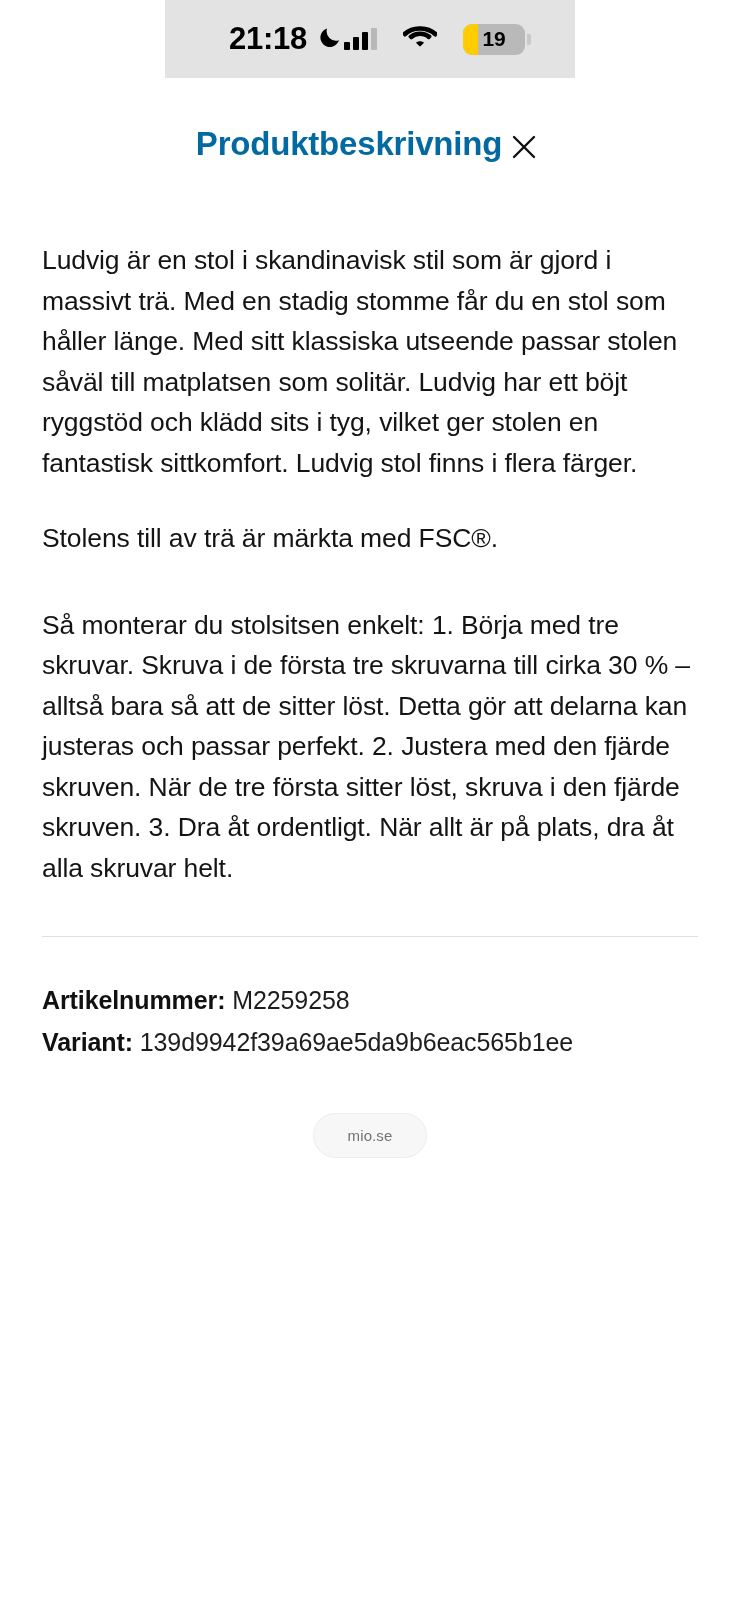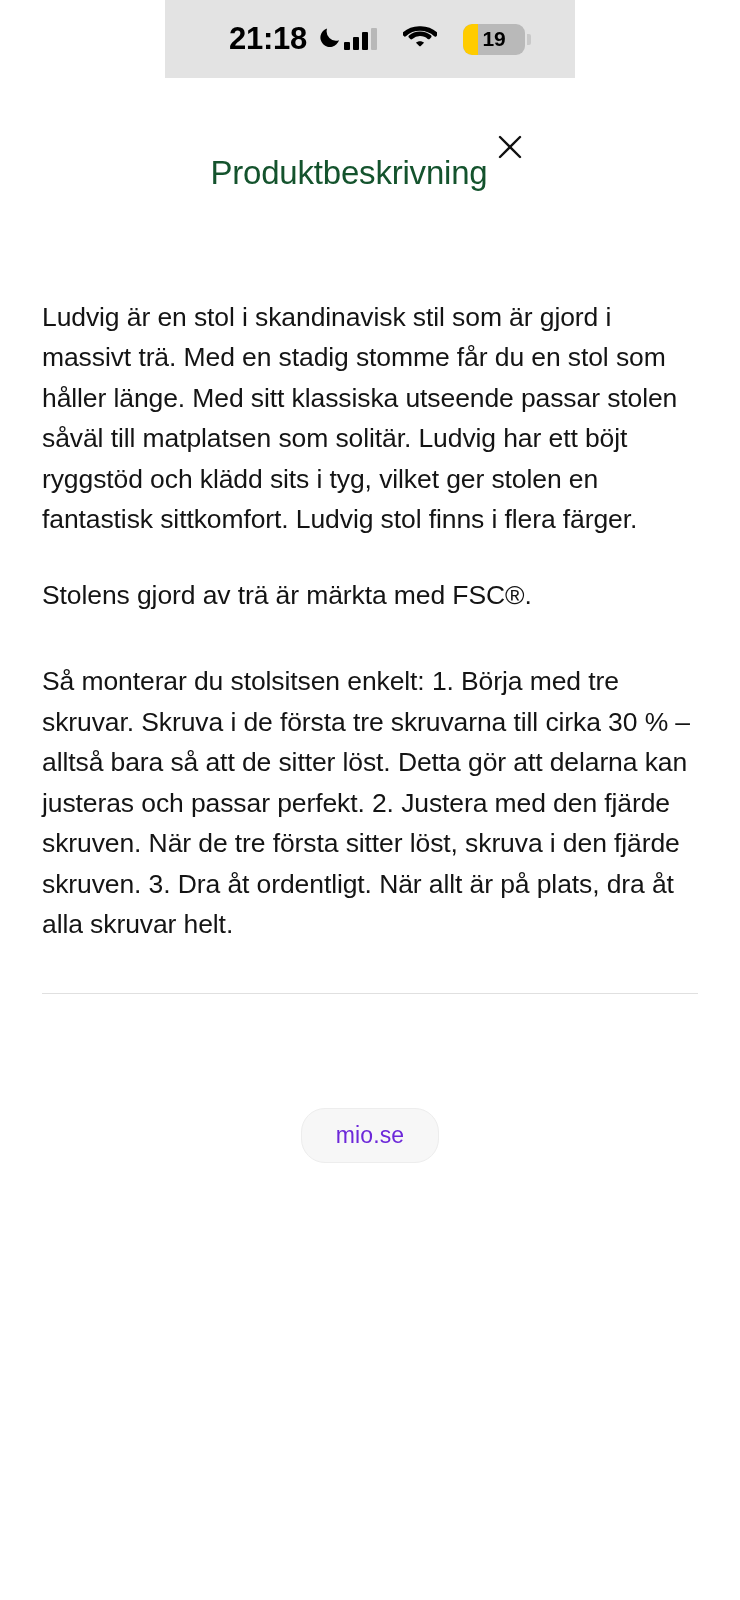--- a/index.html
+++ b/index.html
@@ -107,25 +107,24 @@
   .sheet-header {
     flex: 0 0 auto;
     padding: 46px 40px 0 42px;
     display: flex;
     align-items: flex-start;
     justify-content: space-between;
   }
 
   .sheet-title {
     font-size: 33px;
-    font-weight: 400;
-    color: #14532d;
+    font-weight: 700;
+    color: #0369a1;
     letter-spacing: -0.2px;
     line-height: 1.2;
-    margin-top: 29px;
   }
 
   .close-button {
     width: 44px;
     height: 44px;
     display: flex;
     align-items: center;
     justify-content: center;
     background: none;
     border: none;
@@ -140,21 +139,21 @@
     position: relative;
   }
 
   .body-text {
     font-size: 26.5px;
     line-height: 40.5px;
     color: #141414;
     letter-spacing: -0.1px;
   }
 
-  .p-intro { margin-top: 104px; }
+  .p-intro { margin-top: 70px; }
   .p-fsc   { margin-top: 35px; }
 
   .subheading {
     font-size: 24px;
     font-weight: 700;
     color: #111111;
     margin-top: 45px;
     letter-spacing: -0.1px;
   }
 
@@ -195,22 +194,22 @@
     align-items: center;
     justify-content: center;
     background: #ffffff;
   }
 
   .domain-pill {
     background: #f7f7f7;
     border: 1px solid #ededed;
     border-radius: 24px;
     padding: 13px 34px;
-    font-size: 23px;
-    color: #6d28d9;
+    font-size: 15px;
+    color: #737373;
     letter-spacing: 0.1px;
   }
 </style>
 </head>
 <body>
 
 <div class="phone">
 
   <div class="status-bar" style="background: rgb(227, 227, 227);">
     <div class="status-left">
@@ -257,27 +256,37 @@
           <line x1="25" y1="5" x2="5" y2="25" stroke="#111111" stroke-width="2.4" stroke-linecap="round"></line>
         </svg>
       </span>
     </button>
   </div>
 
   <div class="content">
 
     <p class="body-text p-intro">Ludvig är en stol i skandinavisk stil som är gjord i massivt trä. Med en stadig stomme får du en stol som håller länge. Med sitt klassiska utseende passar stolen såväl till matplatsen som solitär. Ludvig har ett böjt ryggstöd och klädd sits i tyg, vilket ger stolen en fantastisk sittkomfort. Ludvig stol finns i flera färger.</p>
 
-    <p class="body-text p-fsc">Stolens gjord av trä är märkta med FSC®.</p>
+    <p class="body-text p-fsc">Stolens till av trä är märkta med FSC®.</p>
 
 
     <p class="body-text p-howto">Så monterar du stolsitsen enkelt: 1. Börja med tre skruvar. Skruva i de första tre skruvarna till cirka 30 % – alltså bara så att de sitter löst. Detta gör att delarna kan justeras och passar perfekt. 2. Justera med den fjärde skruven. När de tre första sitter löst, skruva i den fjärde skruven. 3. Dra åt ordentligt. När allt är på plats, dra åt alla skruvar helt.</p>
 
     <div class="divider"></div>
 
+    <div class="meta">
+      <div class="meta-row">
+        <span class="meta-label">Artikelnummer:</span>
+        <span class="meta-value">M2259258</span>
+      </div>
+      <div class="meta-row">
+        <span class="meta-label">Variant:</span>
+        <span class="meta-value">139d9942f39a69ae5da9b6eac565b1ee</span>
+      </div>
+    </div>
 
   </div>
 
   <div class="bottom-bar">
     <div class="domain-pill">mio.se</div>
   </div>
 
 </div>
 
 </body></html>

